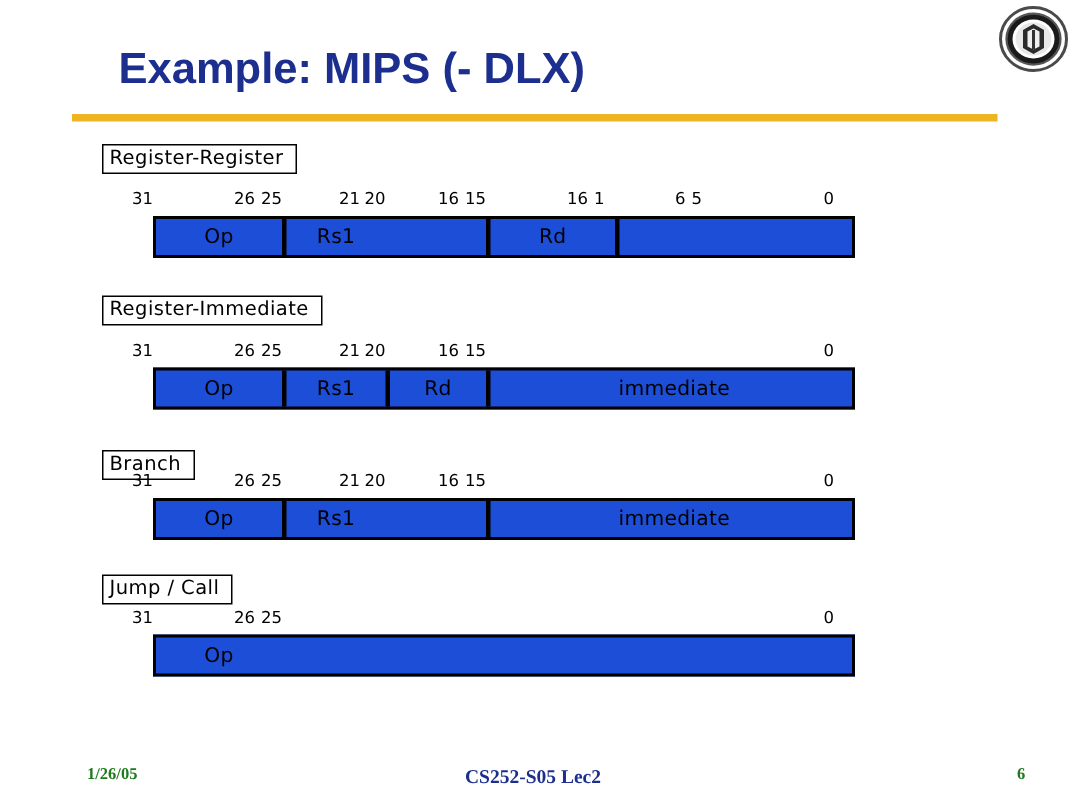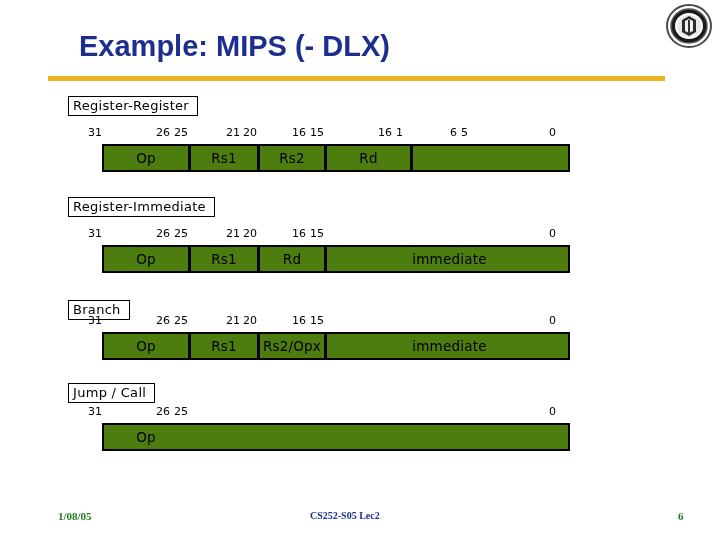--- a/index.html
+++ b/index.html
@@ -94,21 +94,21 @@
   .bit.right { transform: translateX(-100%); }
 
   
   .word {
     position: absolute;
     left: 102px;
     width: 468px;
     height: 28px;
     border: 2px solid #000000;
     box-sizing: border-box;
-    background: #4d7c0f;
+    background: #1d4ed8;
   }
   .field {
     position: absolute;
     top: 0;
     height: 24px;
     box-sizing: border-box;
     display: flex;
     align-items: center;
     justify-content: center;
   }
@@ -124,21 +124,21 @@
 
   
   .footer-date, .footer-center, .footer-page {
     position: absolute;
     top: 510px;
     font-family: "Liberation Serif", serif;
     font-weight: bold;
     font-size: 11px;
   }
   .footer-date  { left: 58px;  color: #1f7a1f; }
-  .footer-center{ left: 310px; color: #1c2f8f; font-size: 10px; }
+  .footer-center{ left: 310px; color: #1c2f8f; font-size: 13px; }
   .footer-page  { left: 678px; color: #1f7a1f; }
 </style>
 </head>
 <body>
 
 <div class="seal">
   <svg width="50" height="44" viewBox="0 0 50 44" aria-hidden="true">
     <ellipse cx="25" cy="22" rx="22" ry="21" fill="#ffffff" stroke="#4a4a4a" stroke-width="2"></ellipse>
     <ellipse cx="25" cy="22" rx="18" ry="17" fill="#1a1a1a"></ellipse>
     <ellipse cx="25" cy="22" rx="14" ry="13" fill="#ffffff"></ellipse>
@@ -170,23 +170,20 @@
         <span class="bit" style="left: 373px;">5</span>
         <span class="bit right" style="left: 468px;">0</span>
       </div>
       <div class="word" style="top: 144px;">
         <div class="field" style="left: 0px; width: 84px;">
           <span class="field-text">Op</span>
         </div>
         <div class="field" style="left: 84px; width: 69px;">
           <span class="field-text">Rs1</span>
         </div>
-        <div class="field" style="left: 153px; width: 67px;">
-          <span class="field-text">Rs2</span>
-        </div>
         <div class="field" style="left: 220px; width: 86px;">
           <span class="field-text">Rd</span>
         </div>
         <div class="field" style="left: 306px; width: 65px;">
           <span class="field-text"></span>
         </div>
       </div>
     </div>
     <div class="fmt-group" style="top: 0px;">
       <div class="fmt-label" style="top: 197px;">Register-Immediate</div>
@@ -227,23 +224,20 @@
         <span class="bit" style="left: 222px;">15</span>
         <span class="bit right" style="left: 468px;">0</span>
       </div>
       <div class="word" style="top: 332px;">
         <div class="field" style="left: 0px; width: 84px;">
           <span class="field-text">Op</span>
         </div>
         <div class="field" style="left: 84px; width: 69px;">
           <span class="field-text">Rs1</span>
         </div>
-        <div class="field" style="left: 153px; width: 67px;">
-          <span class="field-text">Rs2/Opx</span>
-        </div>
         <div class="field" style="left: 220px; width: 248px;">
           <span class="field-text">immediate</span>
         </div>
       </div>
     </div>
     <div class="fmt-group" style="top: 0px;">
       <div class="fmt-label" style="top: 383px;">Jump / Call</div>
       <div class="bits" style="top: 405px;">
         <span class="bit" style="left: 0px;">31</span>
         <span class="bit right" style="left: 82px;">26</span>
@@ -251,15 +245,15 @@
         <span class="bit right" style="left: 468px;">0</span>
       </div>
       <div class="word" style="top: 423px;">
         <div class="field" style="left: 0px; width: 84px;">
           <span class="field-text">Op</span>
         </div>
       </div>
     </div>
   </div>
 
-<div class="footer-date">1/08/05</div>
+<div class="footer-date">1/26/05</div>
 <div class="footer-center">CS252-S05 Lec2</div>
 <div class="footer-page">6</div>
 
 </body></html>

